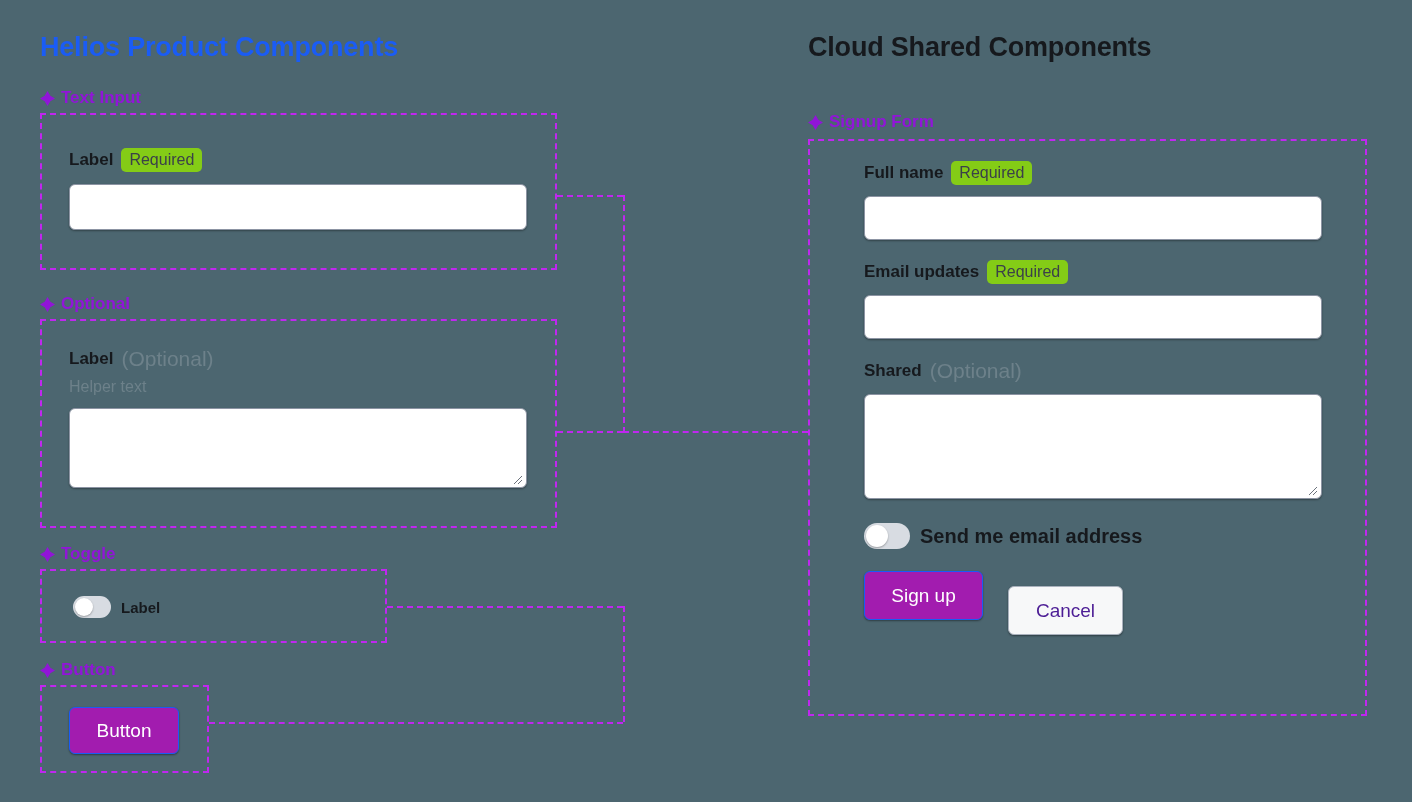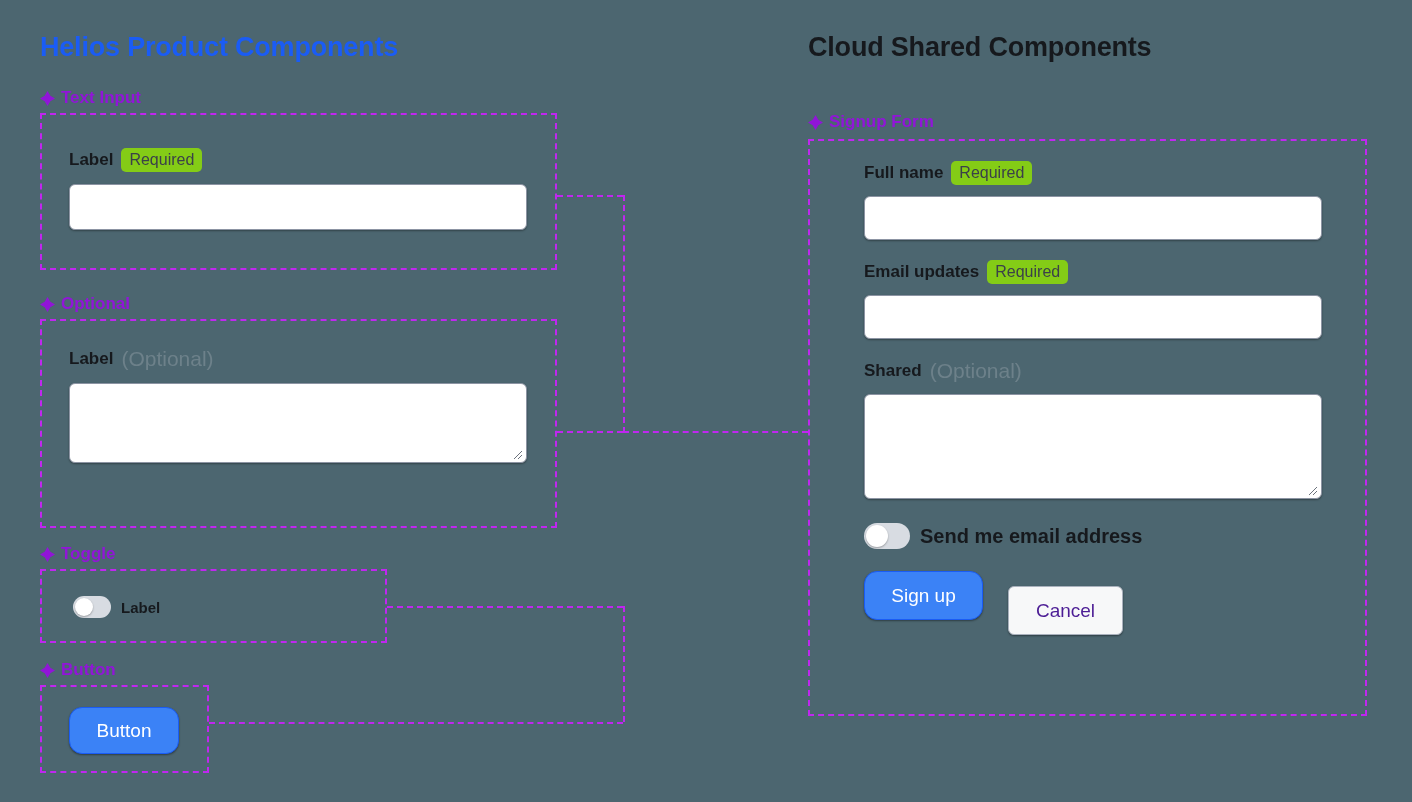--- a/index.html
+++ b/index.html
@@ -121,21 +121,21 @@
   .btn {
     border-radius: 6px;
     font-size: 19px;
     display: inline-flex;
     align-items: center;
     justify-content: center;
     box-shadow: 0 1px 2px rgba(0,0,0,0.4);
     cursor: pointer;
     border: 1px solid transparent;
   }
-  .btn-primary { background: #3b82f6; color: #ffffff; border-color: #1a5cf5; border-radius: 13px; }
+  .btn-primary { background: #a21caf; color: #ffffff; border-color: #1a5cf5; }
   .btn-secondary { background: #f7f8f9; color: #4c1d95; border-color: #a9b1bd; margin-top: 15px; }
 
   
   #label-text-input { left: 40px; top: 88px; }
   #frame-text-input { left: 40px; top: 113px; width: 517px; height: 157px; }
   #text-input-inner { position: absolute; left: 27px; top: 33px; }
   #ti-input { width: 458px; height: 46px; margin-top: 12px; }
 
   #label-textarea { left: 40px; top: 294px; }
   #frame-textarea  { left: 40px; top: 319px; width: 517px; height: 209px; }
@@ -215,20 +215,21 @@
       </svg>
     </span>
     <span>Optional</span>
   </div>
   <div class="frame" id="frame-textarea">
     <div id="textarea-inner">
       <div class="field-label-row">
         <span class="field-label">Label</span>
         <span class="optional-text">(Optional)</span>
       </div>
+      <div class="helper-text">Helper text</div>
       <div class="text-area" id="ta-input">
         <svg class="resize-grip" viewBox="0 0 12 12">
           <path d="M11 3 L3 11 M11 7 L7 11" stroke="#6b727c" stroke-width="1" fill="none"></path>
         </svg>
       </div>
     </div>
   </div>
 
   <div class="section-label" id="label-toggle">
     <span class="diamond-icon">

